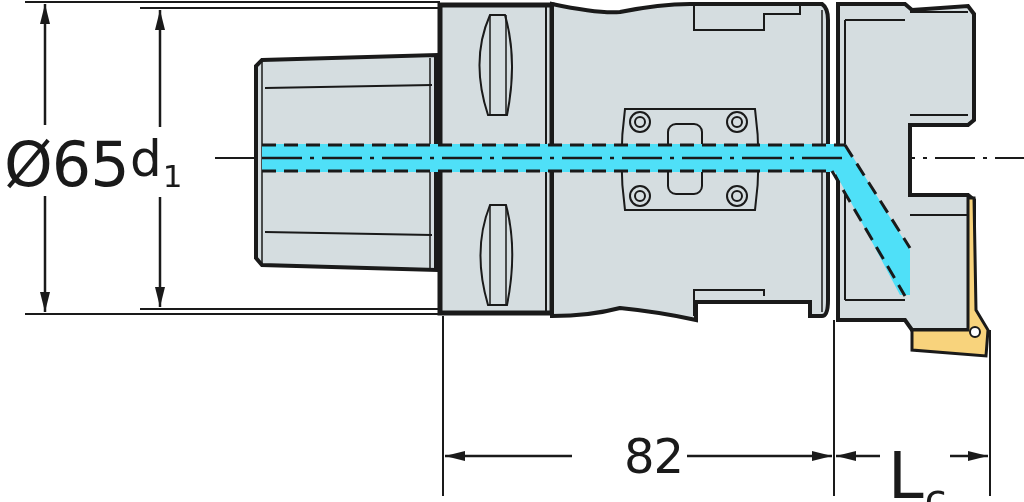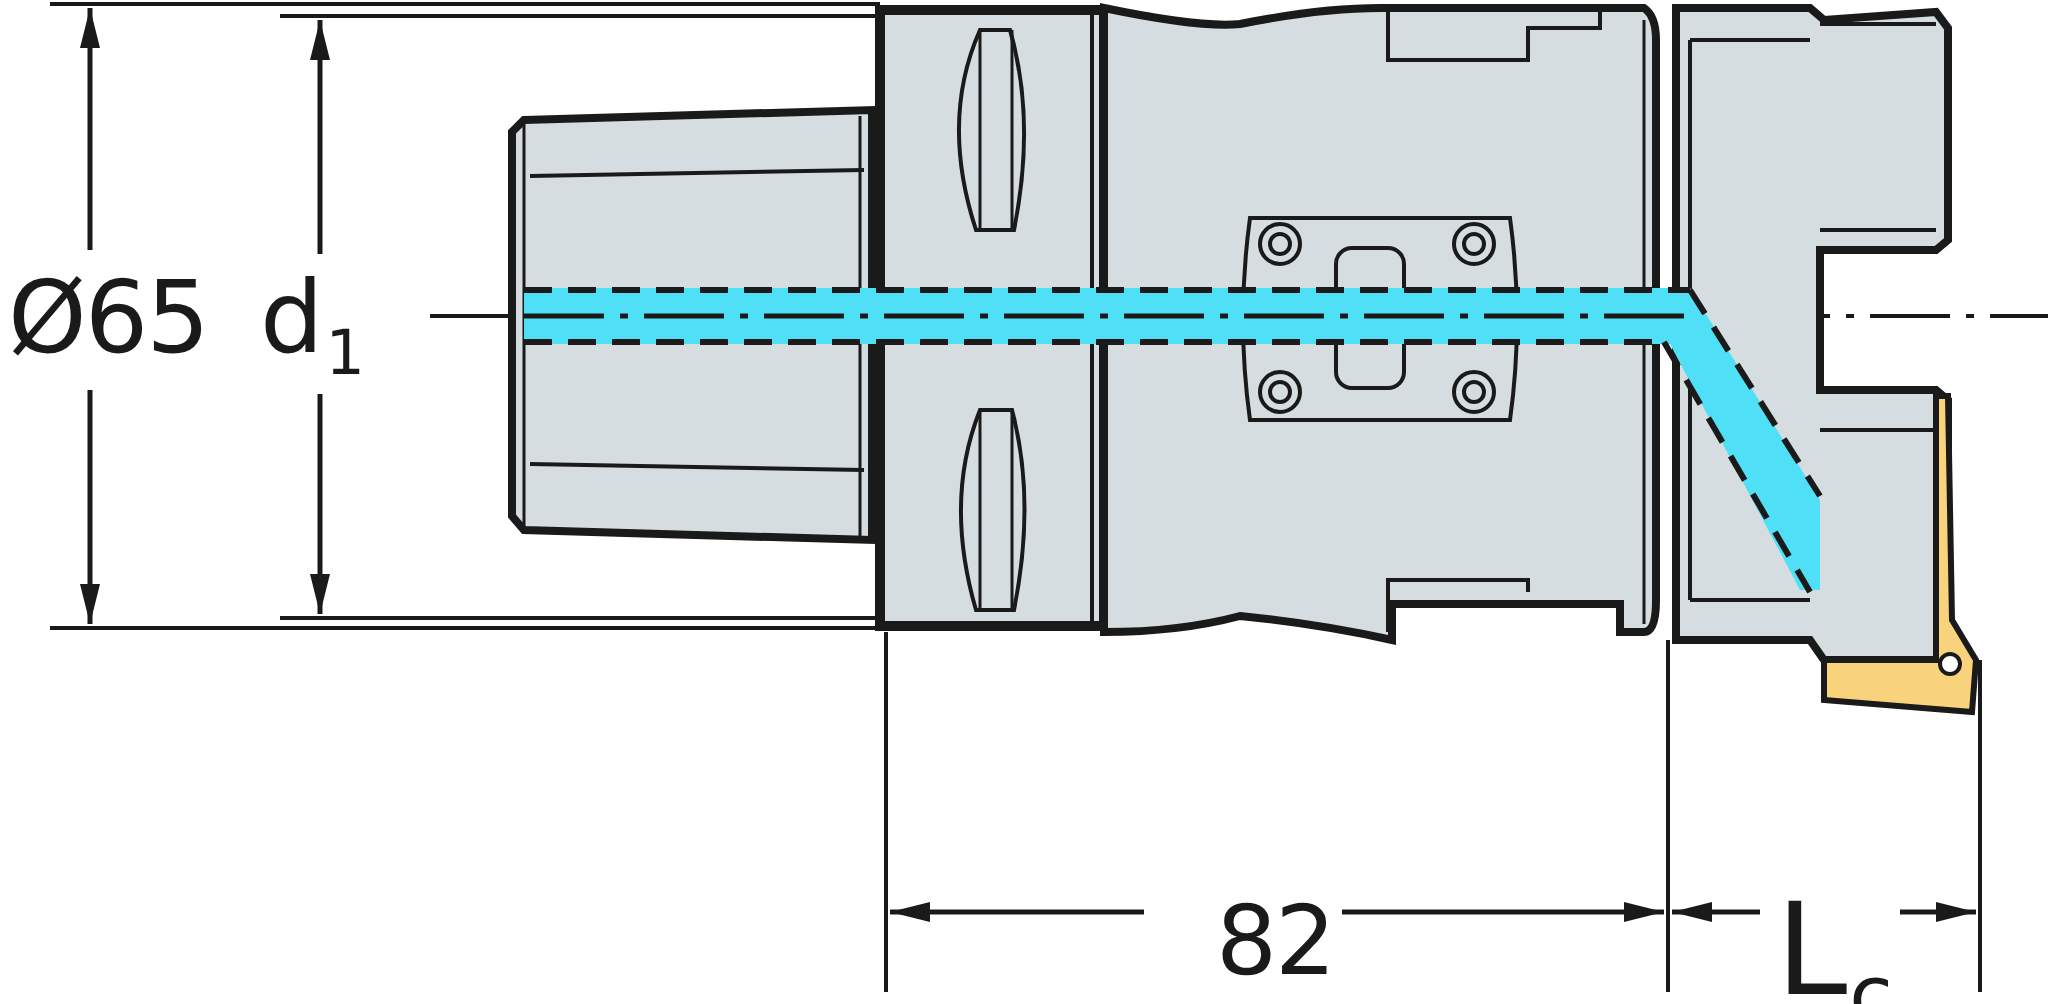--- a/index.html
+++ b/index.html
@@ -1,22 +1,22 @@
 <!DOCTYPE html>
 <html><head>
 <meta charset="utf-8">
 <style>
   html, body { margin: 0; padding: 0; background: #ffffff; }
   body { width: 1024px; height: 502px; overflow: hidden; position: relative; font-family: "DejaVu Sans", sans-serif; }
   #drawing { position: absolute; left: 0; top: 0; width: 1024px; height: 502px; }
   .dim-label { position: absolute; color: #1a1a1a; font-family: "DejaVu Sans", sans-serif; font-weight: 400; line-height: 1; letter-spacing: -1px; }
   .dim-label .sub { font-size: 0.62em; position: relative; top: 0.35em; margin-left: 2px; }
-  #lbl-d65 { left: 2px; top: 134px; font-size: 50px; background: #fff; padding: 0 2px; }
+  #lbl-d65 { left: 2px; top: 134px; font-size: 62px; background: #fff; padding: 0 2px; }
   #lbl-d1 { left: 128px; top: 134px; font-size: 50px; background: #fff; padding: 0 2px; text-align: center; }
-  #lbl-82 { left: 604px; top: 432px; font-size: 48px; background: #fff; padding: 0 4px; margin-top: 15px; }
+  #lbl-82 { left: 620px; top: 432px; font-size: 48px; background: #fff; padding: 0 4px; }
   #lbl-lc { left: 886px; top: 428px; font-size: 64px; background: #fff; padding: 0 2px; margin-top: 16px; }
 </style>
 </head>
 <body>
 
 <svg id="drawing" viewBox="0 0 1024 502" xmlns="http://www.w3.org/2000/svg">
   <defs>
     <marker id="arrow" viewBox="0 0 20 10" refX="20" refY="5" markerWidth="20" markerHeight="10" orient="auto-start-reverse" markerUnits="userSpaceOnUse">
       <path d="M0,0 L20,5 L0,10 z" fill="#1a1a1a"></path>
     </marker>

